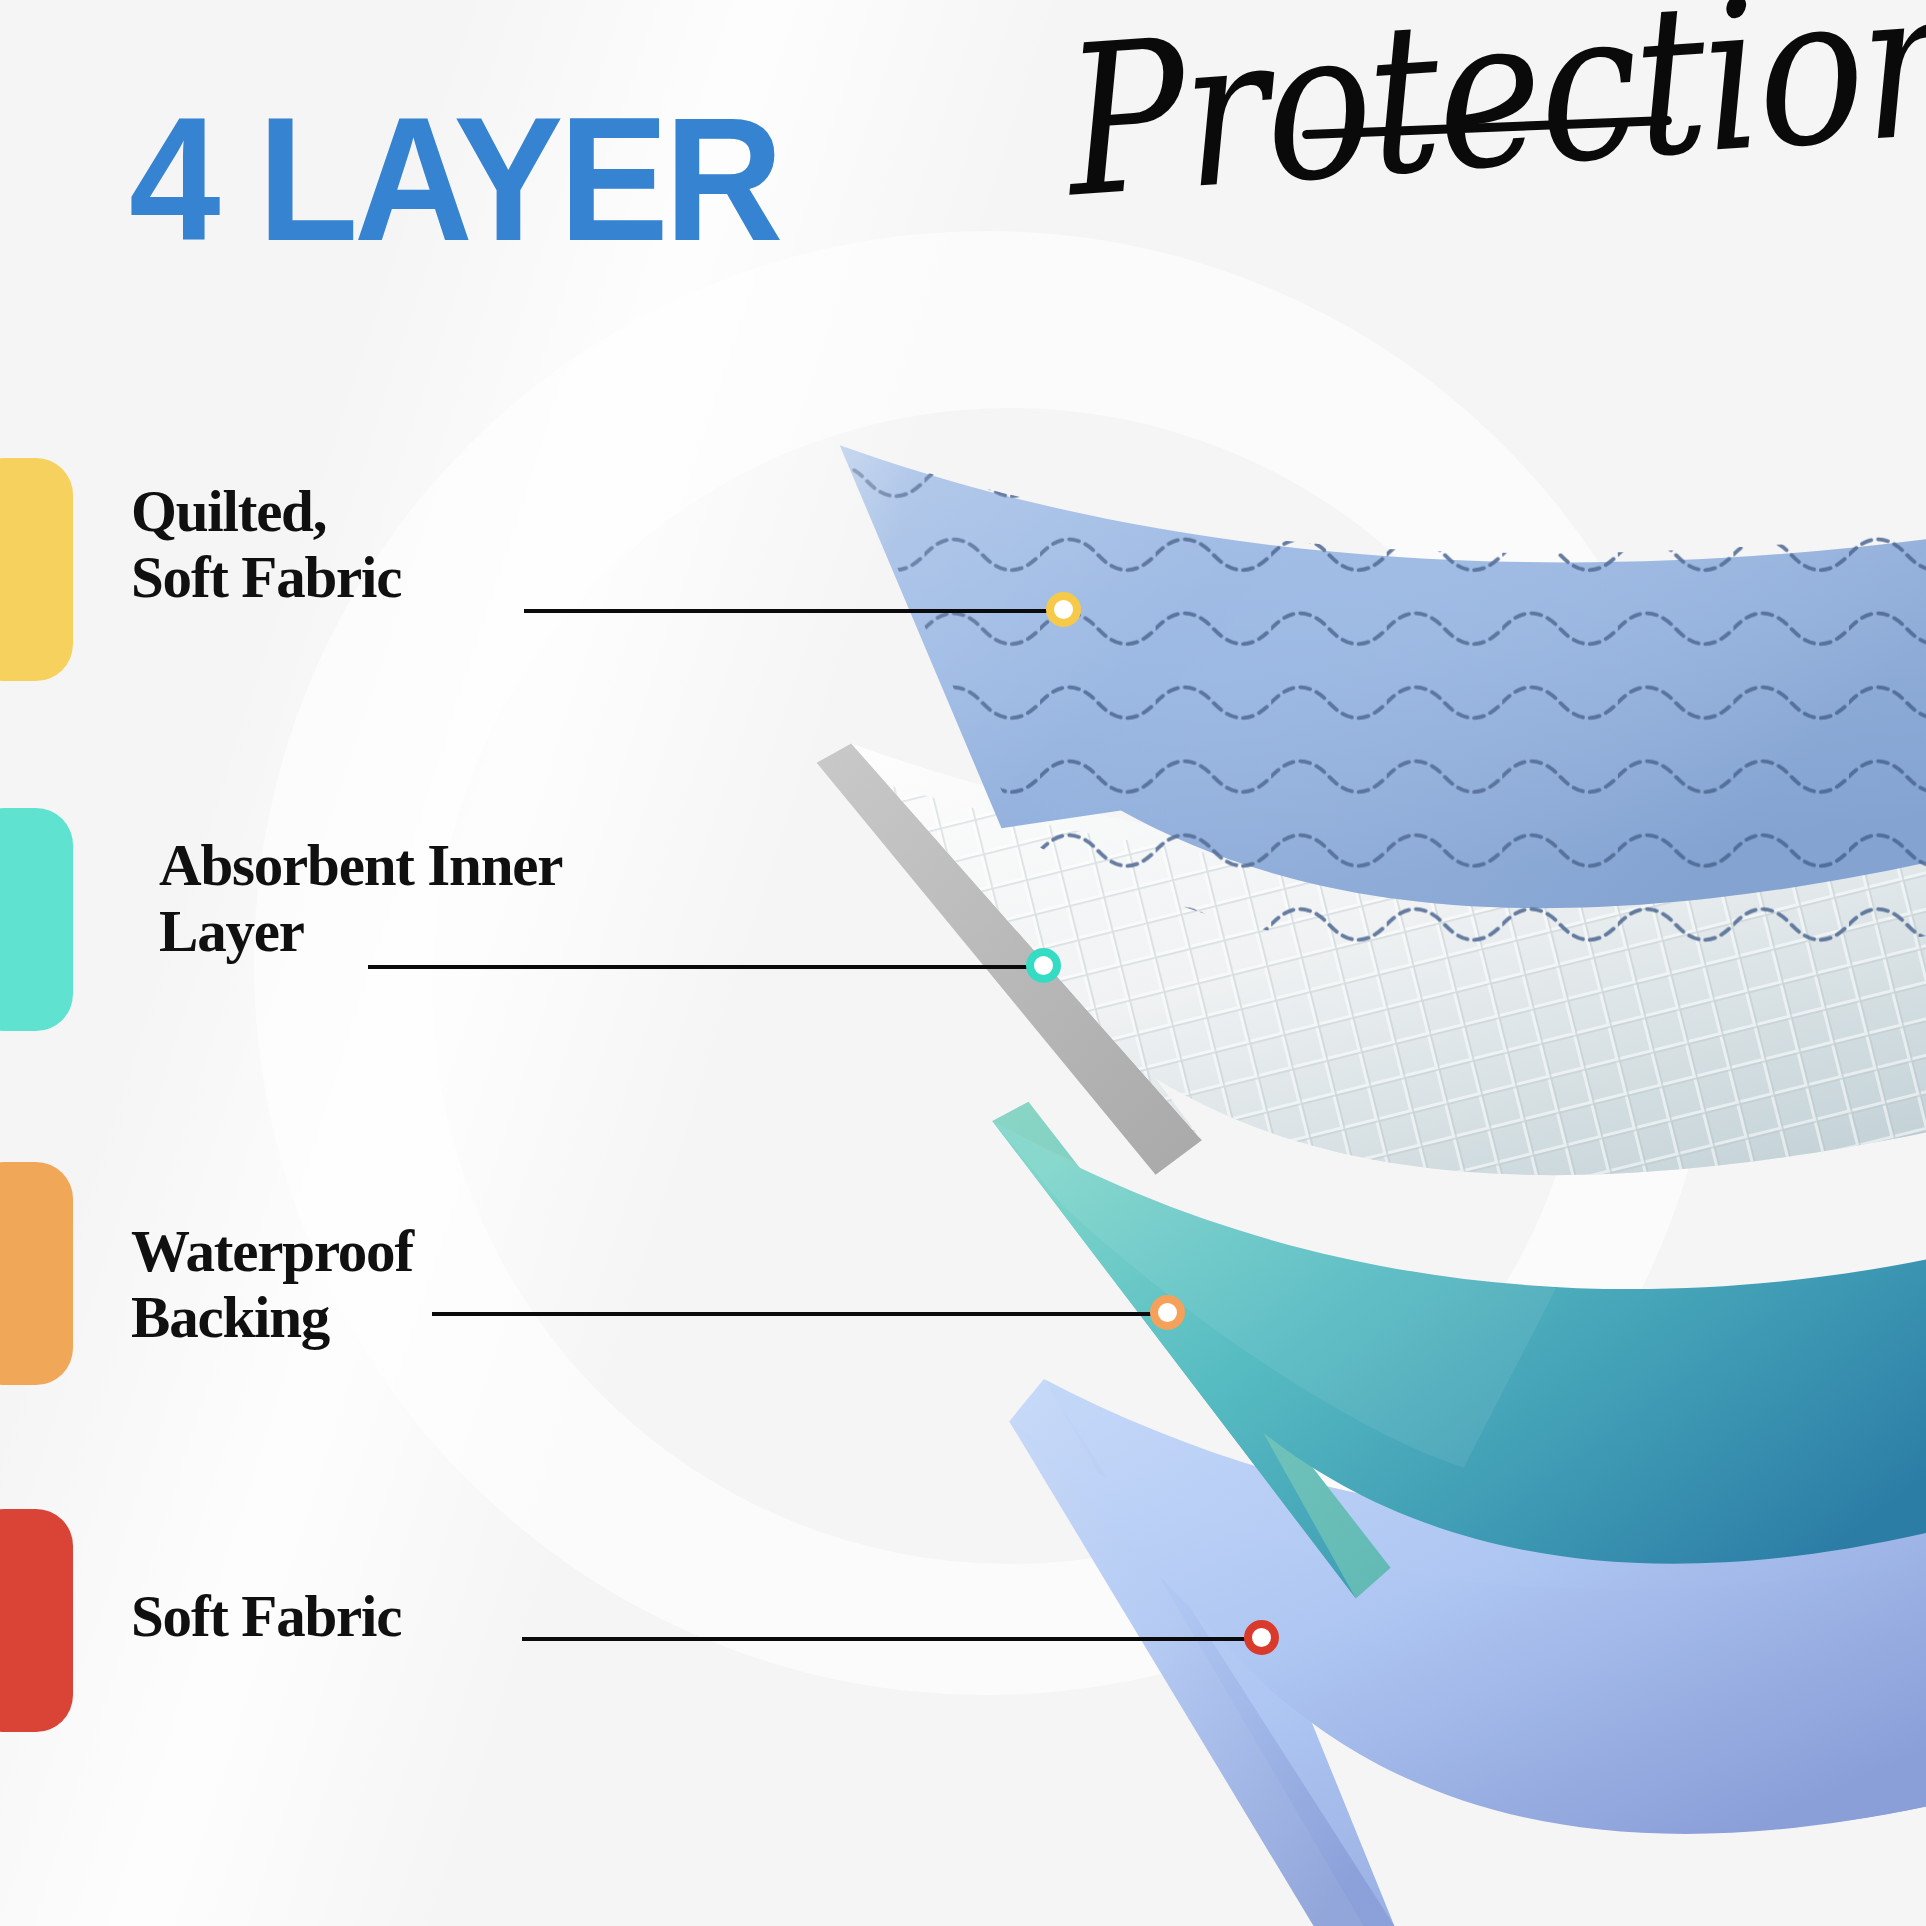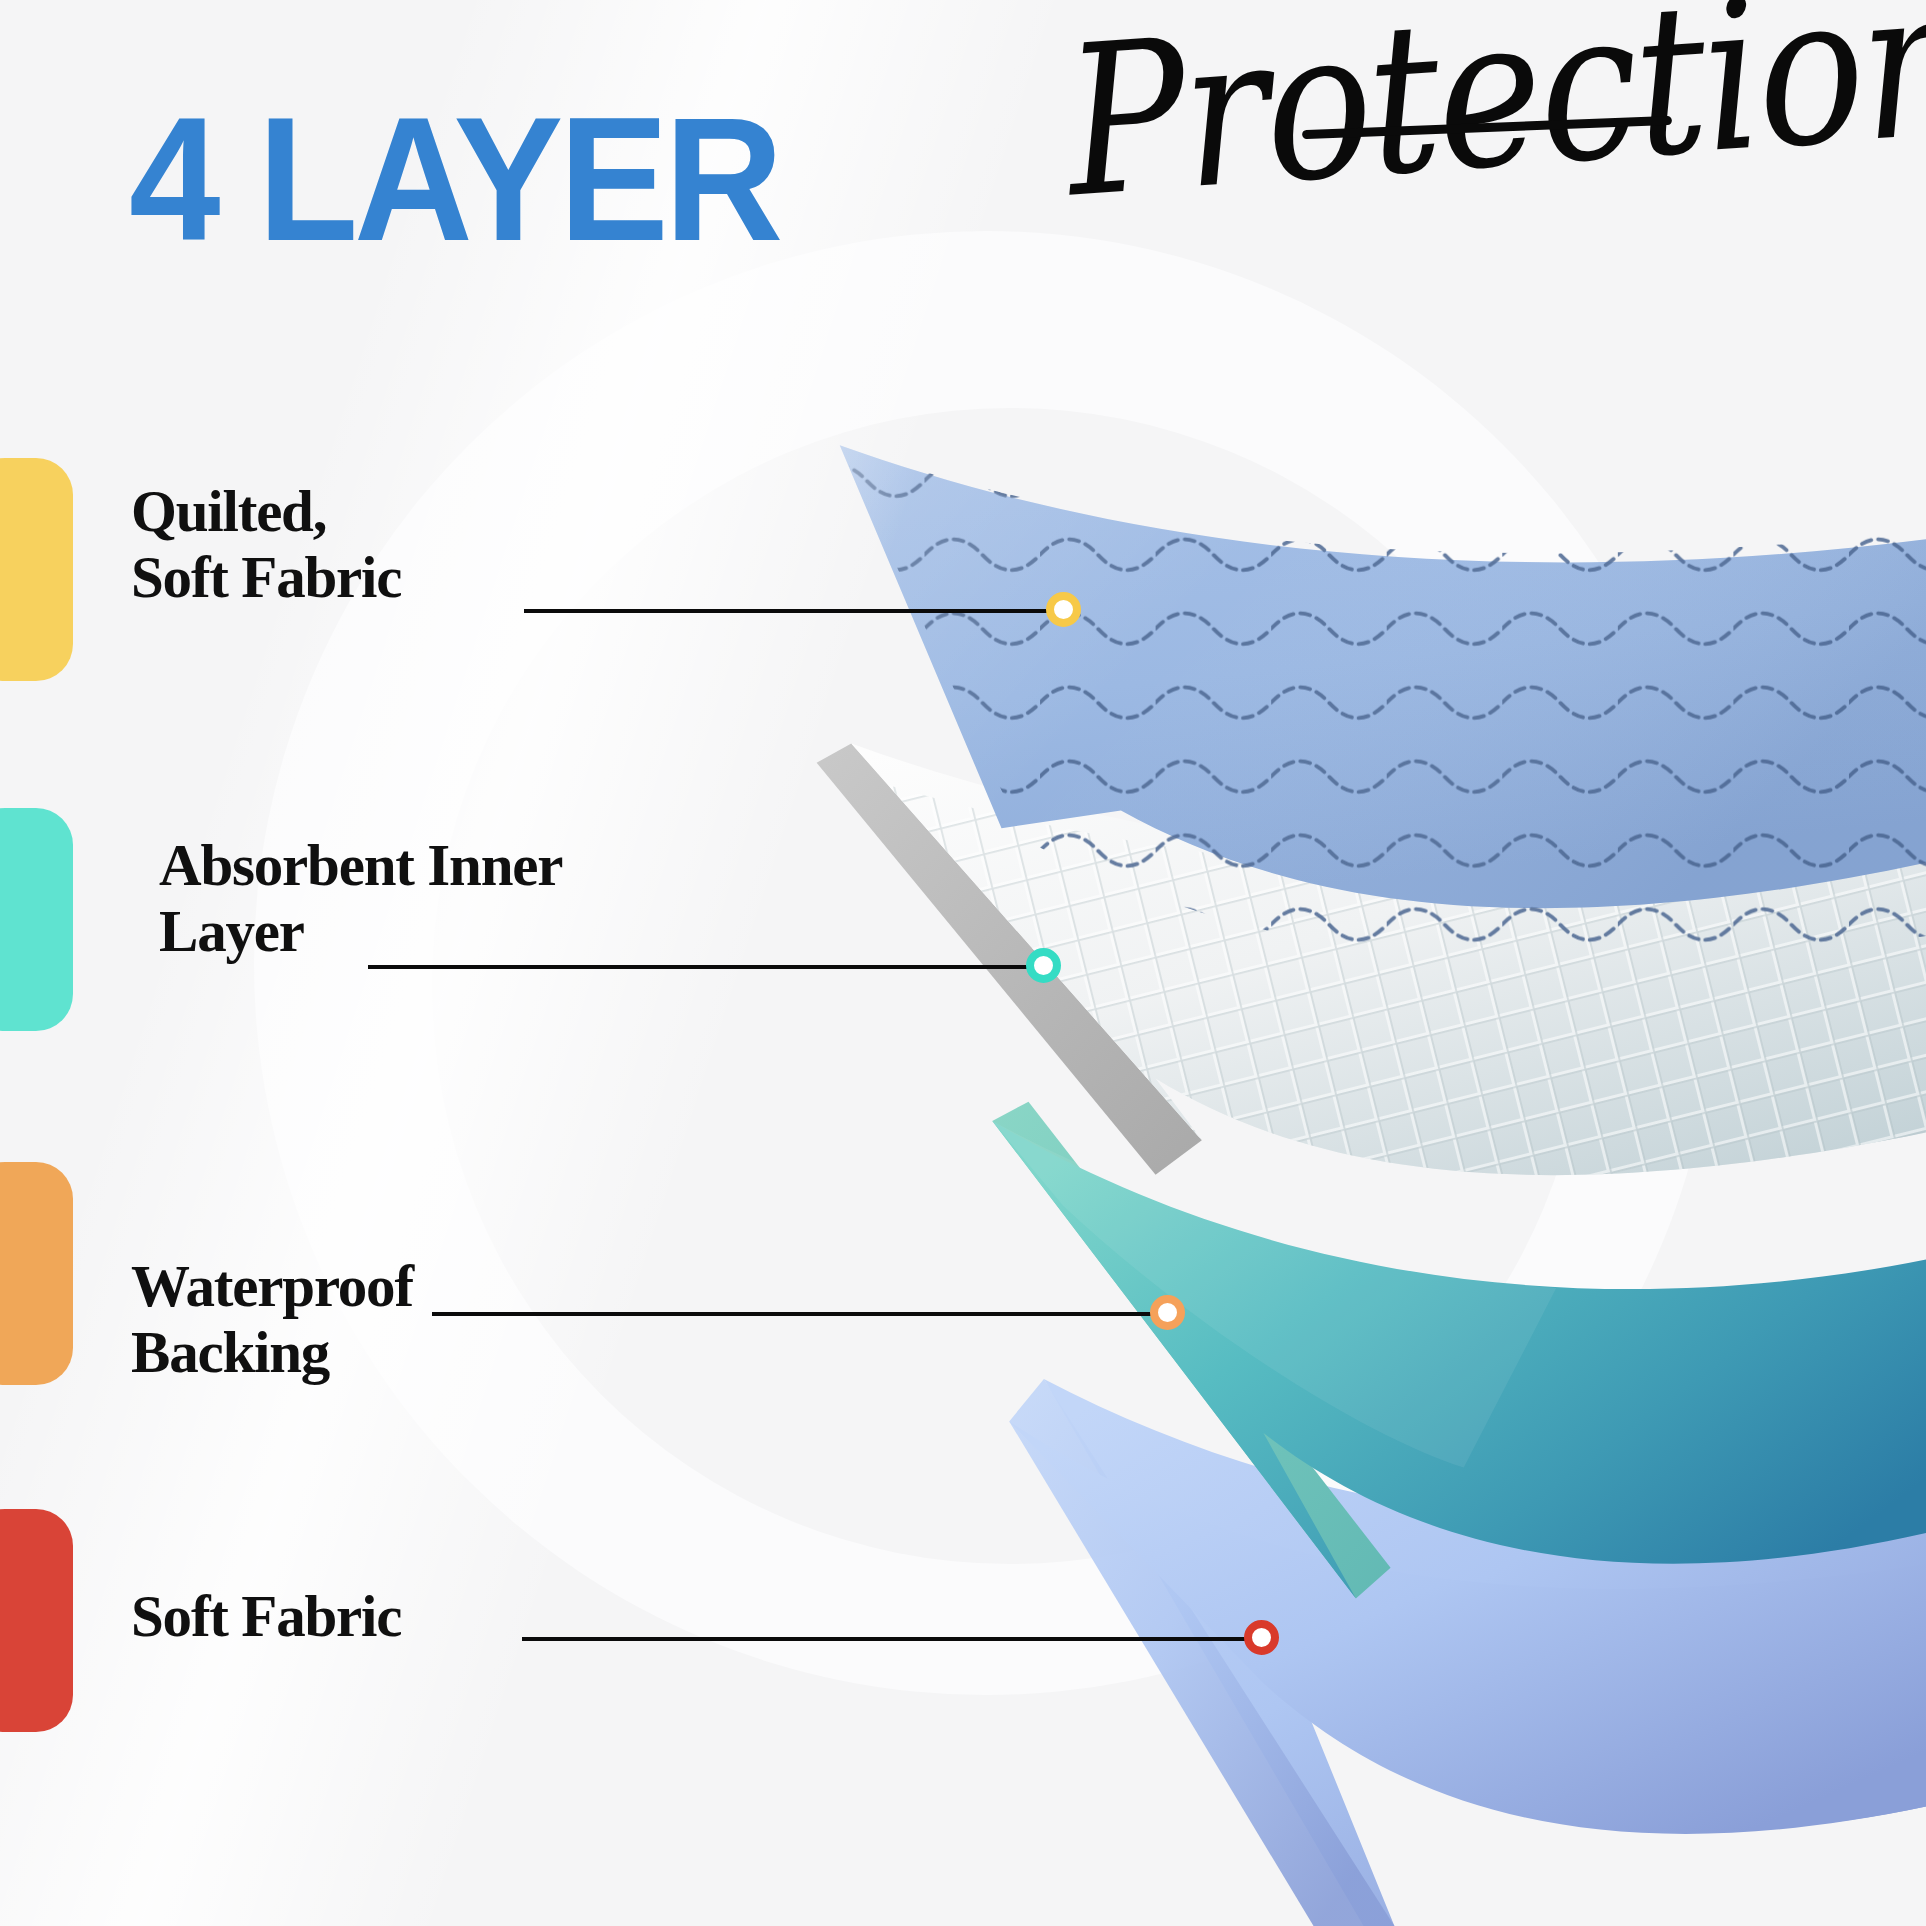--- a/index.html
+++ b/index.html
@@ -295,21 +295,21 @@
     </div>
 
     <div class="legend-row">
       <div class="chip" style="top:808px;height:223px;background:#5fe3d0;"></div>
       <div class="legend-label" style="left:131px;top:832px;width:616px;margin-left:28px;">Absorbent Inner
 Layer</div>
     </div>
 
     <div class="legend-row">
       <div class="chip" style="top:1162px;height:223px;background:#f0a758;"></div>
-      <div class="legend-label" style="left:131px;top:1253px;width:539px;">Waterproof
+      <div class="legend-label" style="left:131px;top:1218px;width:539px;">Waterproof
 Backing</div>
     </div>
 
     <div class="legend-row">
       <div class="chip" style="top:1509px;height:223px;background:#d94437;"></div>
       <div class="legend-label" style="left:131px;top:1583px;width:539px;">Soft Fabric</div>
     </div>
   </div>
 
   <div>

